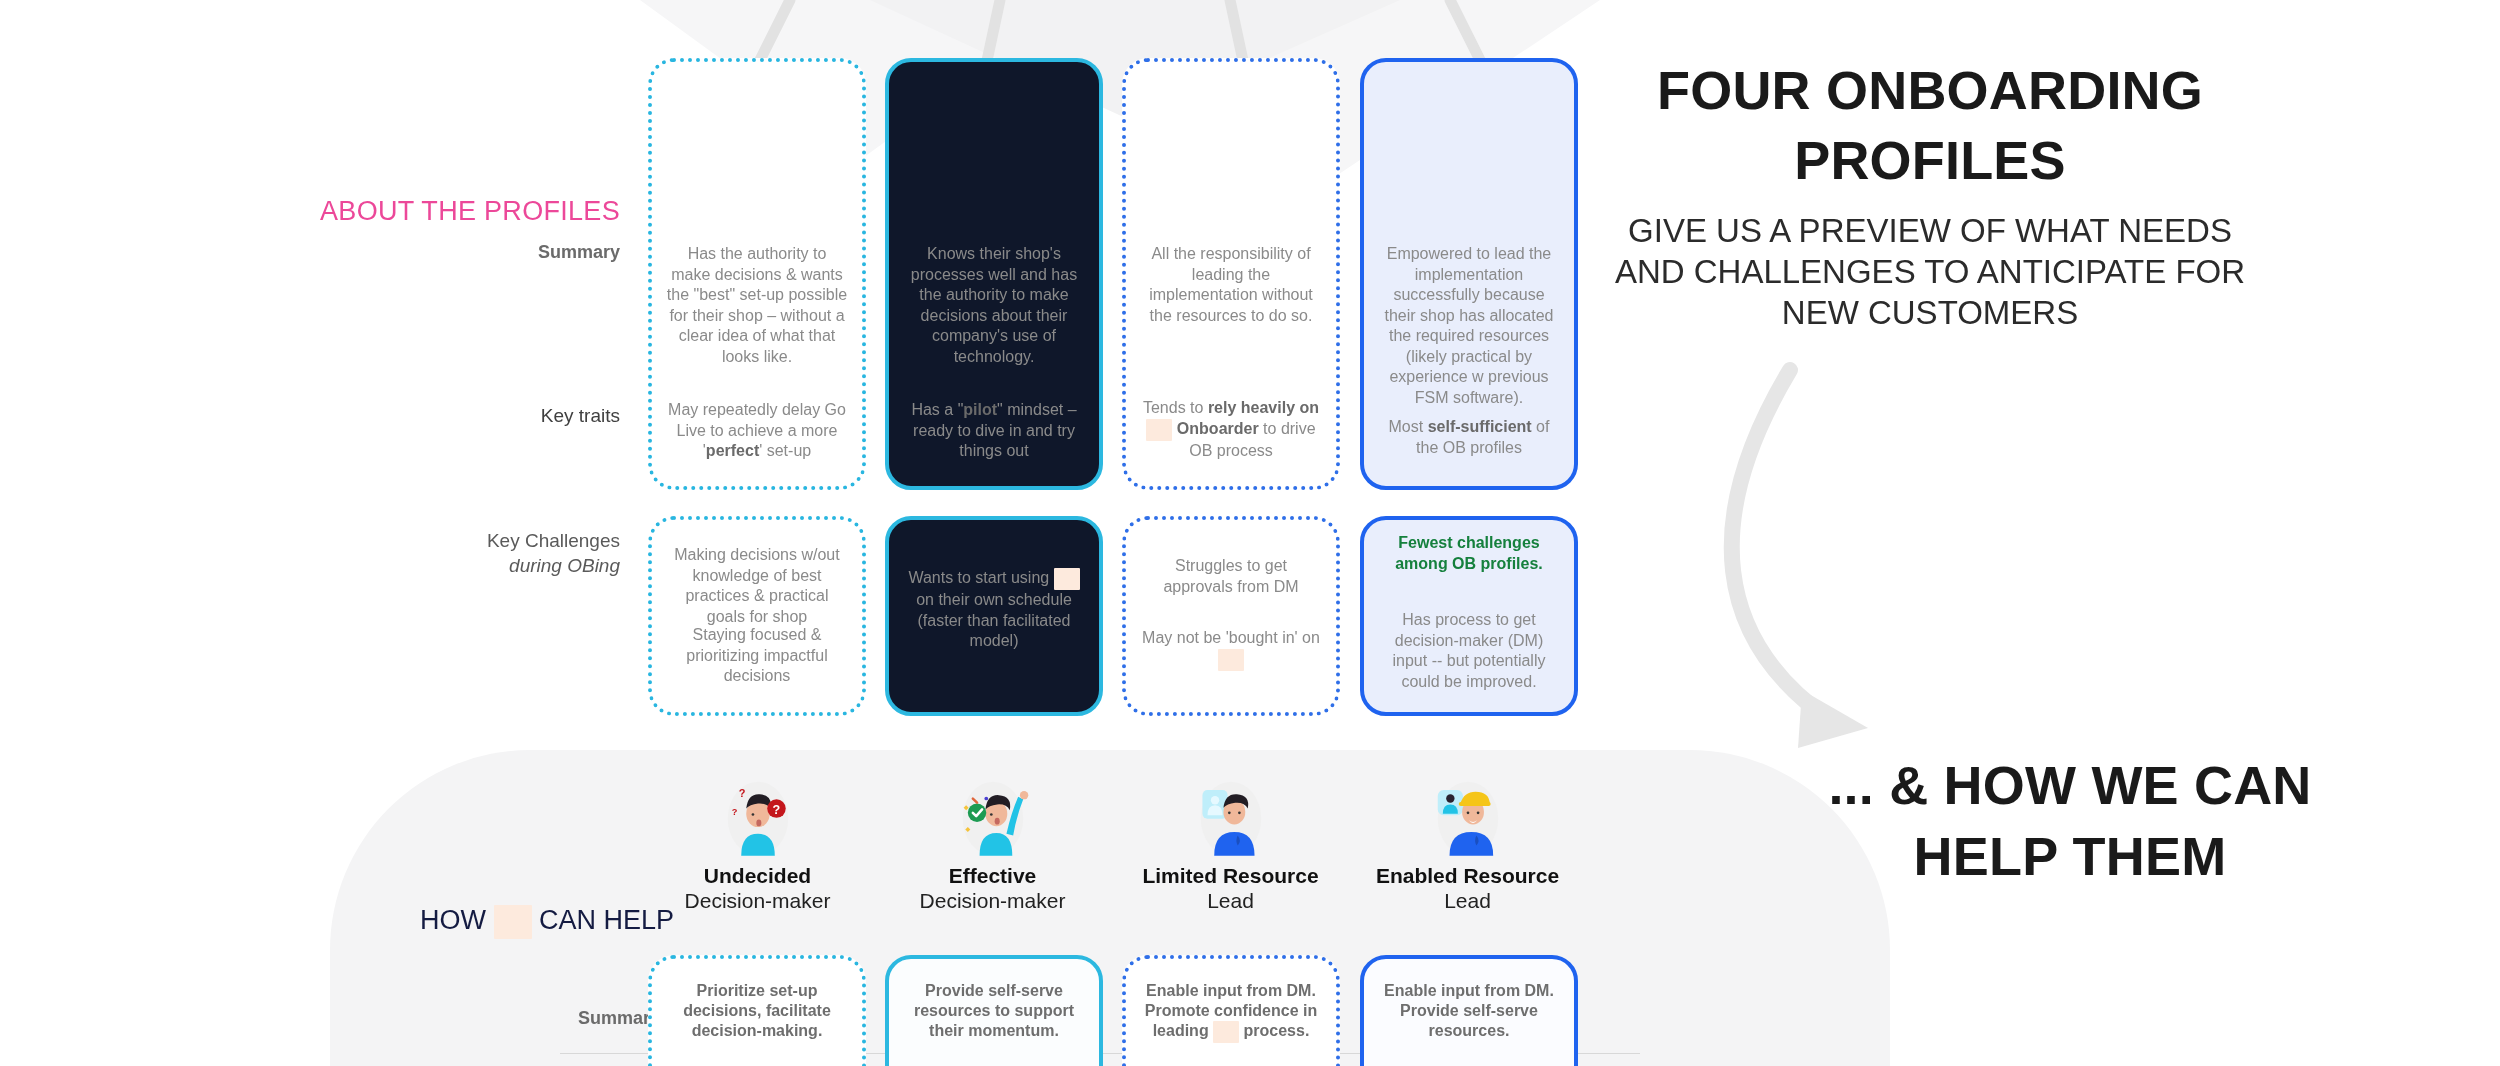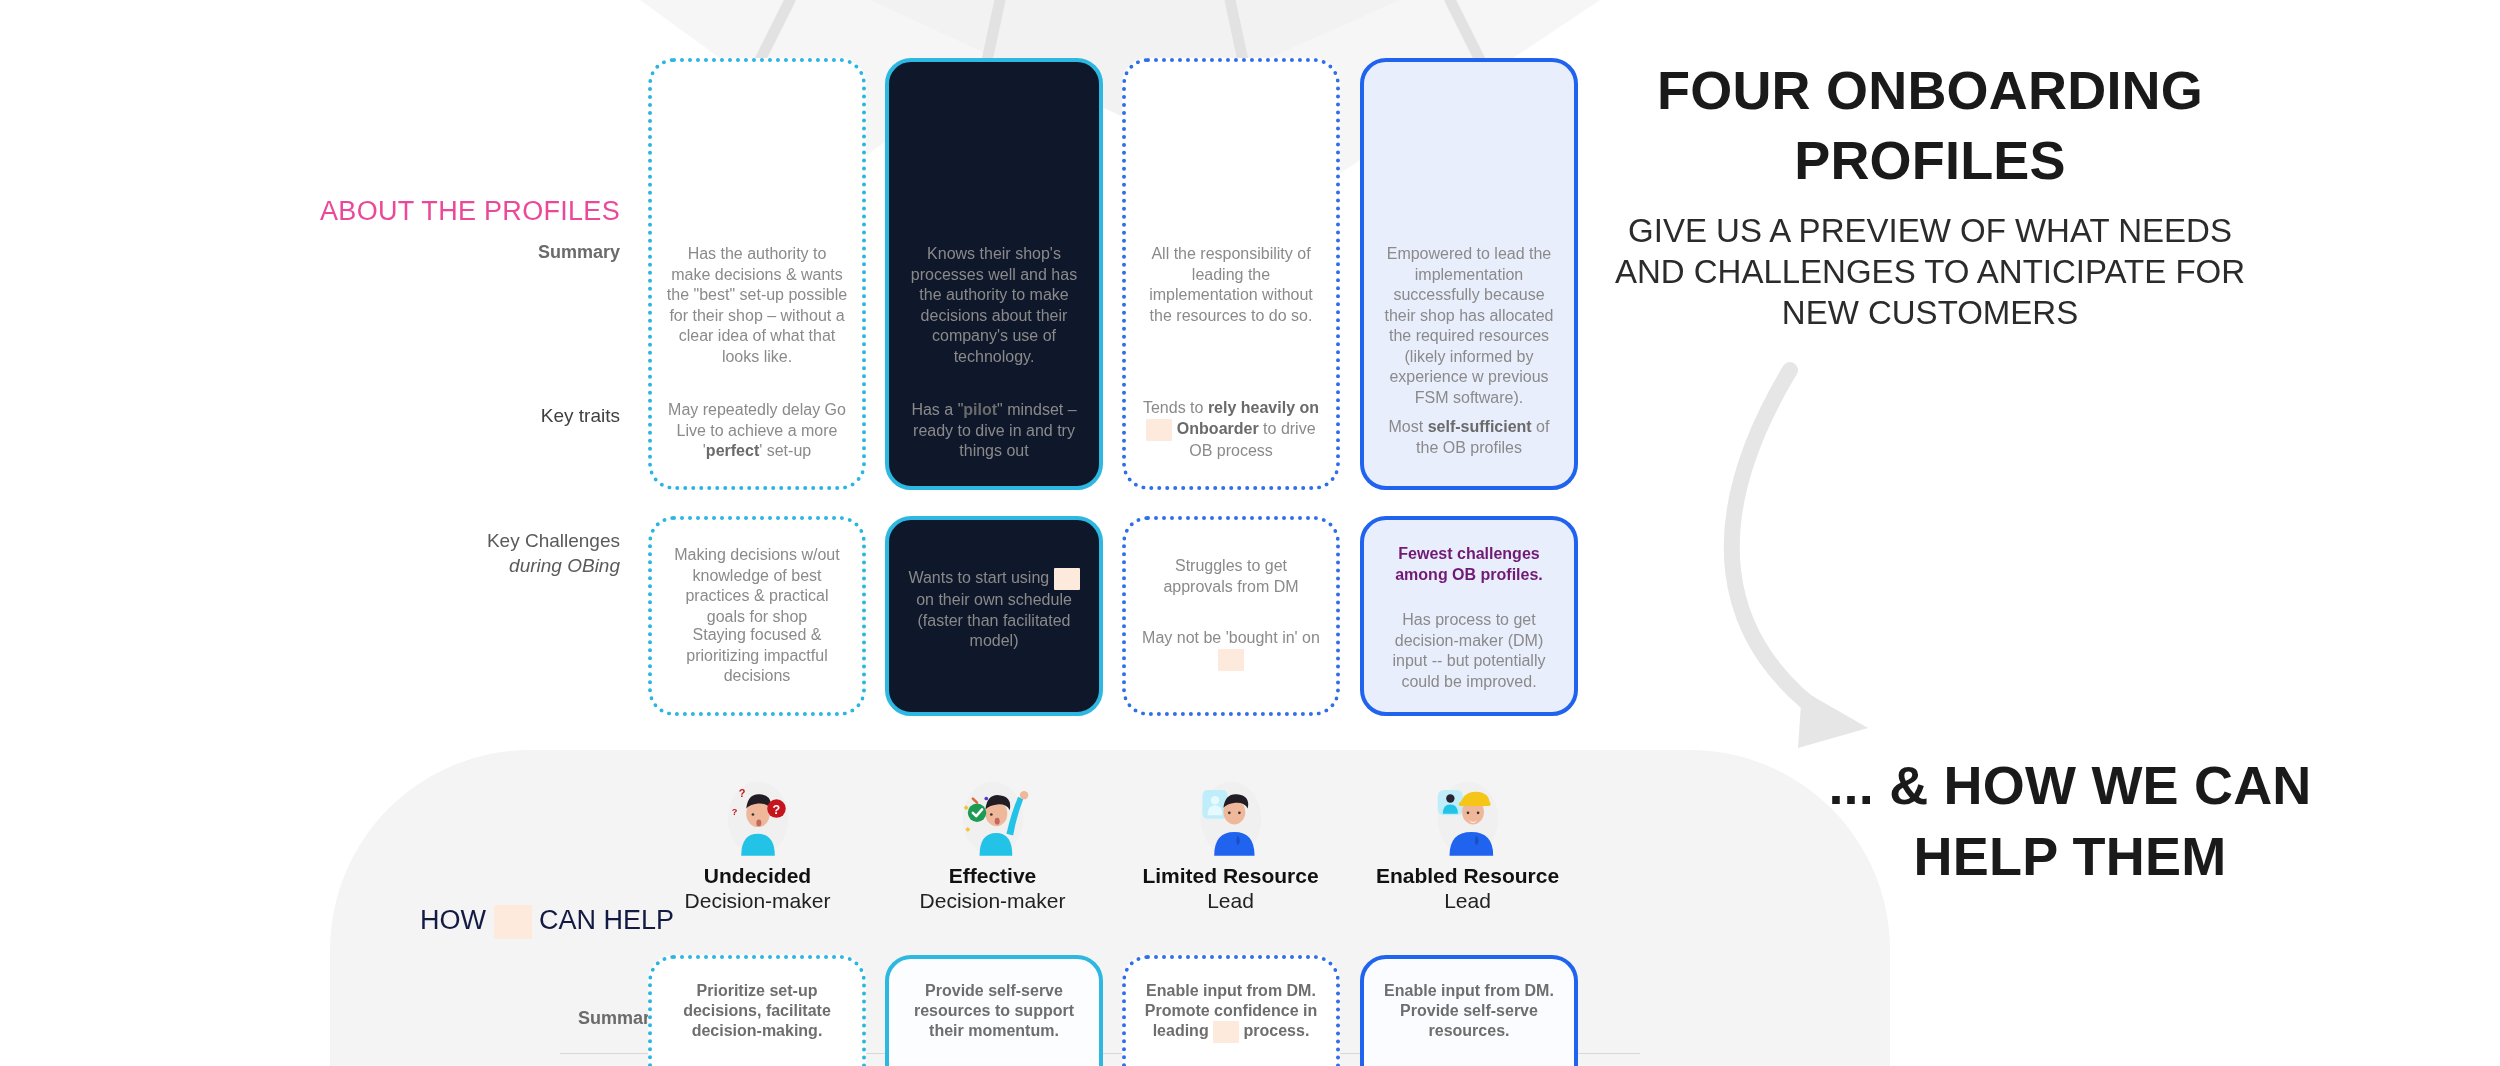--- a/index.html
+++ b/index.html
@@ -256,28 +256,28 @@
       <circle cx="62" cy="45" r="1.6" fill="#333"></circle>
       <path d="M51 54 q5 4 10 0 q-5 6 -10 0z" fill="#fff"></path>
       <path d="M60 72 q5 6 0 12 q-3 -6 0 -12z" fill="#1a4fc0"></path>
     </svg>
     <div class="pname">Enabled Resource</div>
     <div class="prole">Lead</div>
     <div class="rule"></div>
   </div>
 
   <div class="card style-enabled" style="left:1360px; top:58px; width:218px; height:432px;">
-    <div class="ctext" style="top:182px;">Empowered to lead the implementation successfully because their shop has allocated the required resources (likely informed by experience w previous FSM software).</div>
+    <div class="ctext" style="top:182px;">Empowered to lead the implementation successfully because their shop has allocated the required resources (likely practical by experience w previous FSM software).</div>
     <div class="ctext" style="top:355px;">
       <span>Most </span><b>self-sufficient</b><span> of the OB profiles</span>
     </div>
   </div>
 
   <div class="card style-enabled" style="left:1360px; top:516px; width:218px; height:200px;">
-    <div class="ctext" style="top:24px; color:#701a75; font-weight:bold;">Fewest challenges among OB profiles.</div>
+    <div class="ctext" style="top:13px; color:#15803d; font-weight:bold;">Fewest challenges among OB profiles.</div>
     <div class="ctext" style="top:90px;">Has process to get decision-maker (DM) input -- but potentially could be improved.</div>
   </div>
 
   <div class="col-head" style="left:645px; top:775px;">
     <svg class="avatar" viewBox="0 0 100 100">
       <ellipse cx="50" cy="52" rx="36" ry="44" fill="#f0f0f0"></ellipse>
       <path d="M30 96 q0-26 20-26 q20 0 20 26z" fill="#22c3e6"></path>
       <ellipse cx="50" cy="46" rx="14" ry="16" fill="#f0b89a"></ellipse>
       <path d="M36 40 q2-18 16-17 q16 1 13 18 q-4-8-15-7 q-10 1-14 6z" fill="#221d24"></path>
       <circle cx="44" cy="47" r="1.6" fill="#333"></circle>

